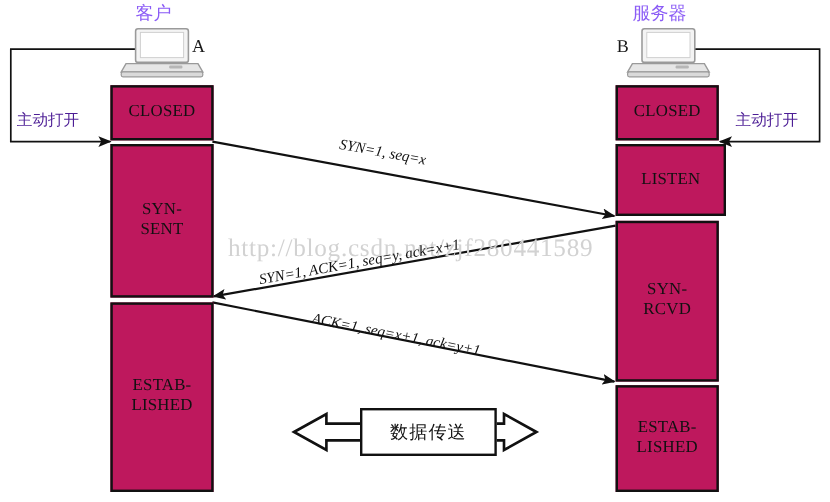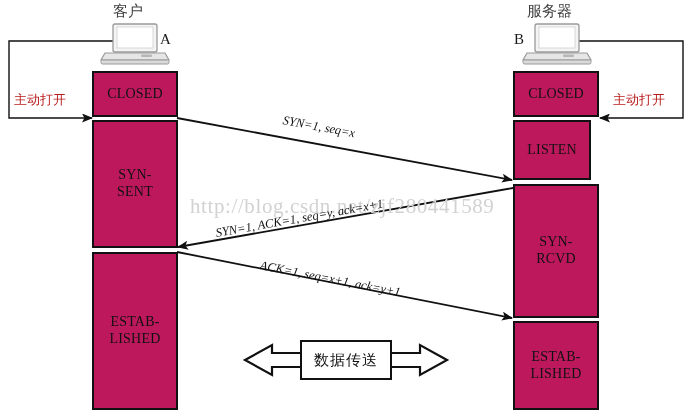--- a/index.html
+++ b/index.html
@@ -19,34 +19,34 @@
     position: absolute;
     left: 0;
     top: 0;
     width: 692px;
     height: 418px;
   }
   .host-label {
     position: absolute;
     font-family: Liberation Serif, serif;
     font-size: 15px;
-    color: #404040;
+    color: #8b5cf6;
     white-space: nowrap;
   }
   .node-letter {
     position: absolute;
     font-family: "Liberation Serif", "DejaVu Serif", serif;
     font-size: 15px;
     color: #1a1a1a;
   }
   .open-label {
     position: absolute;
     font-family: "Liberation Sans", "DejaVu Sans", sans-serif;
     font-size: 13px;
-    color: #b91c1c;
+    color: #4c1d95;
     white-space: nowrap;
   }
   .state-box {
     position: absolute;
     box-sizing: border-box;
     border: 2px solid #111111;
     background: #be185d;
     display: flex;
     align-items: center;
     justify-content: center;
@@ -168,33 +168,33 @@
     <span>SENT</span>
   </div>
 
   <div class="state-box" style="left:92px; top:252px; width:86px; height:158px; flex-direction:column;">
     <span>ESTAB-</span>
     <span>LISHED</span>
   </div>
 
   <div class="state-box" style="left:513px; top:71px; width:86px; height:46px;">CLOSED</div>
 
-  <div class="state-box" style="left:513px; top:120px; width:78px; height:60px;text-align:center;">LISTEN</div>
+  <div class="state-box" style="left:513px; top:120px; width:92px; height:60px;text-align:center;">LISTEN</div>
 
   <div class="state-box" style="left:513px; top:184px; width:86px; height:134px; flex-direction:column;">
     <span>SYN-</span>
     <span>RCVD</span>
   </div>
 
   <div class="state-box" style="left:513px; top:321px; width:86px; height:89px; flex-direction:column;">
     <span>ESTAB-</span>
     <span>LISHED</span>
   </div>
 
   <div class="msg-label" style="left:283px; top:113px; transform: rotate(10.5deg);">SYN=1, seq=x</div>
 
   <div class="msg-label" style="left:216px; top:226px; transform: rotate(-10deg);">SYN=1, ACK=1, seq=y, ack=x+1</div>
 
   <div class="msg-label" style="left:260px; top:258px; transform: rotate(11deg);">ACK=1, seq=x+1, ack=y+1</div>
 
-  <div class="data-box" style="left:300px; top:340px; width:92px; height:40px;">数据传送</div>
+  <div class="data-box" style="left:300px; top:340px; width:114px; height:40px;">数据传送</div>
 
 </div>
 
 </body></html>

